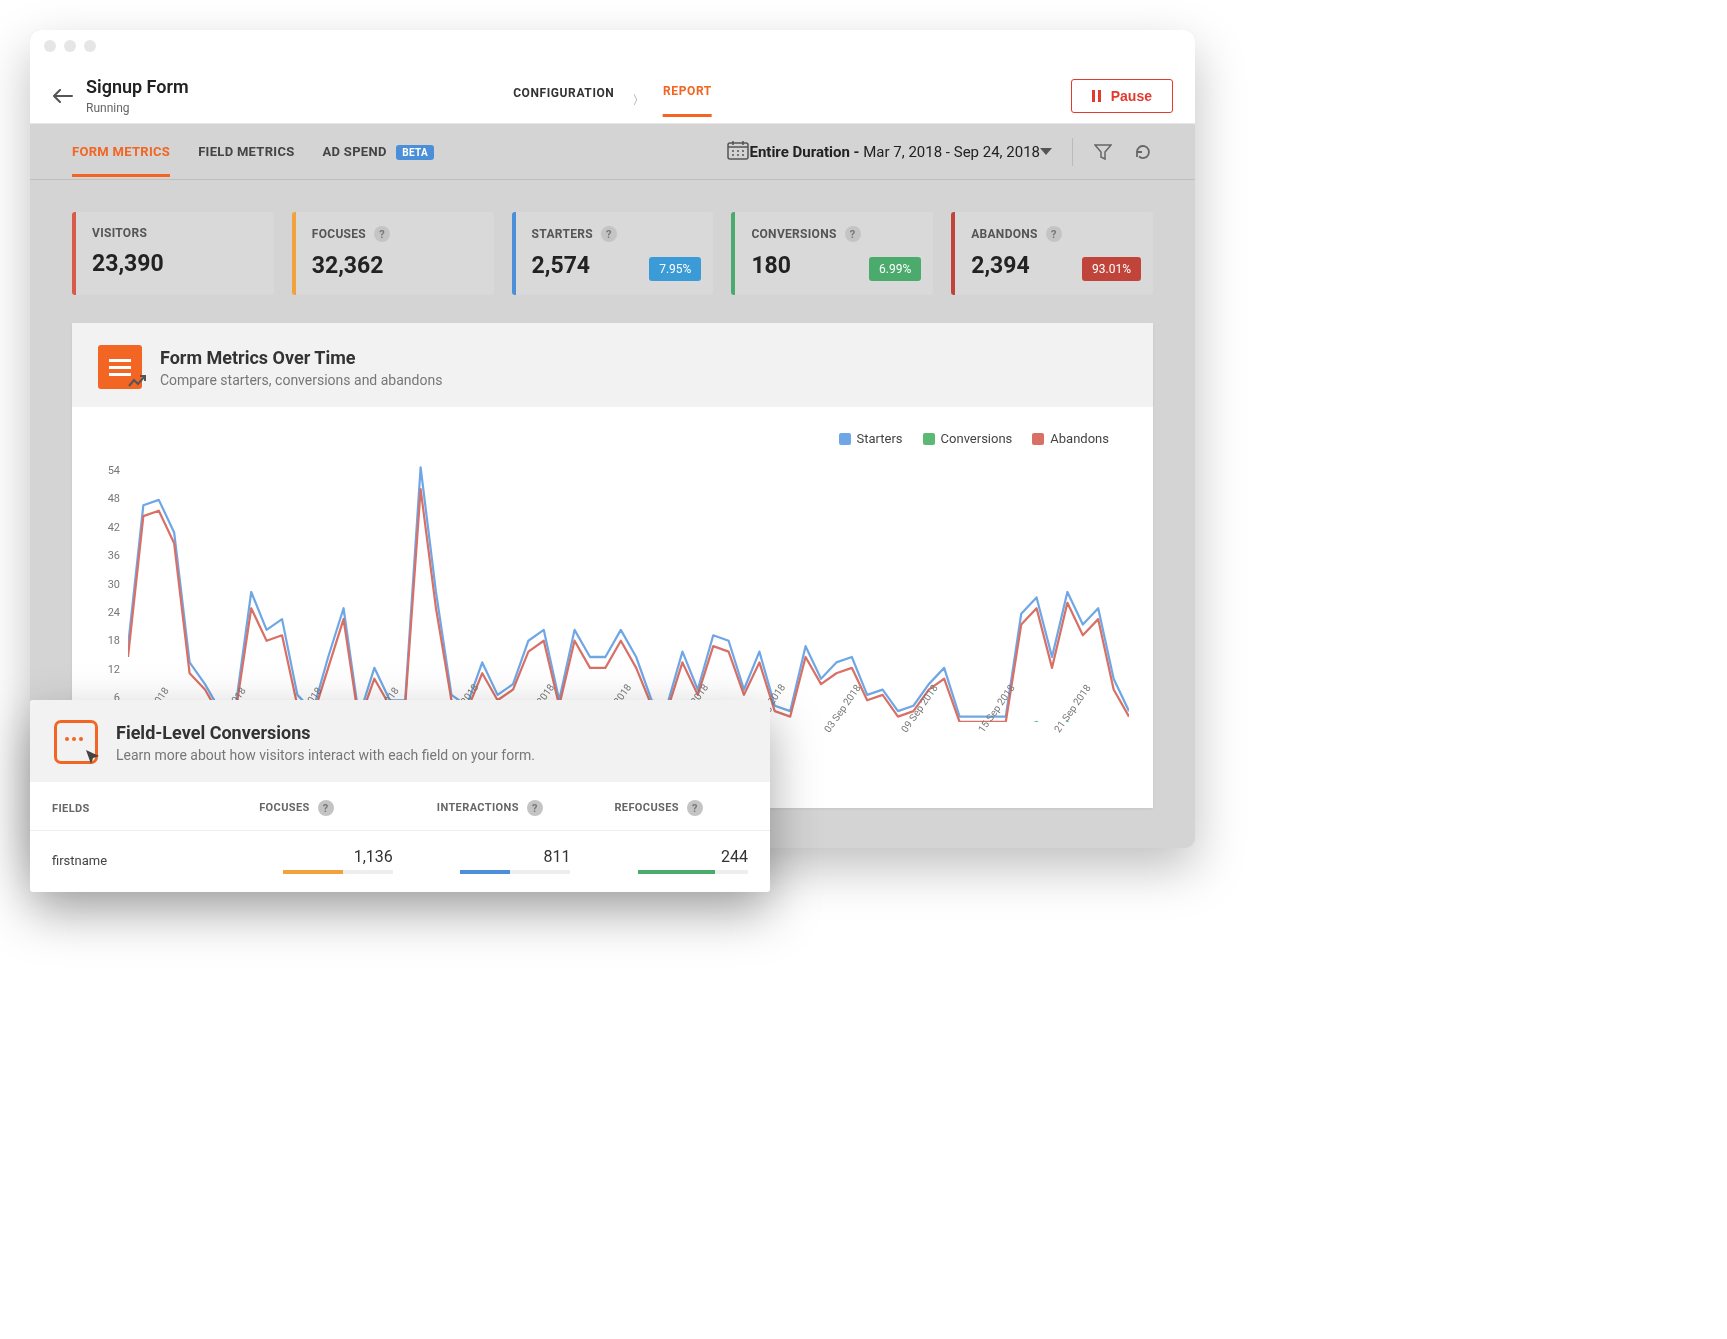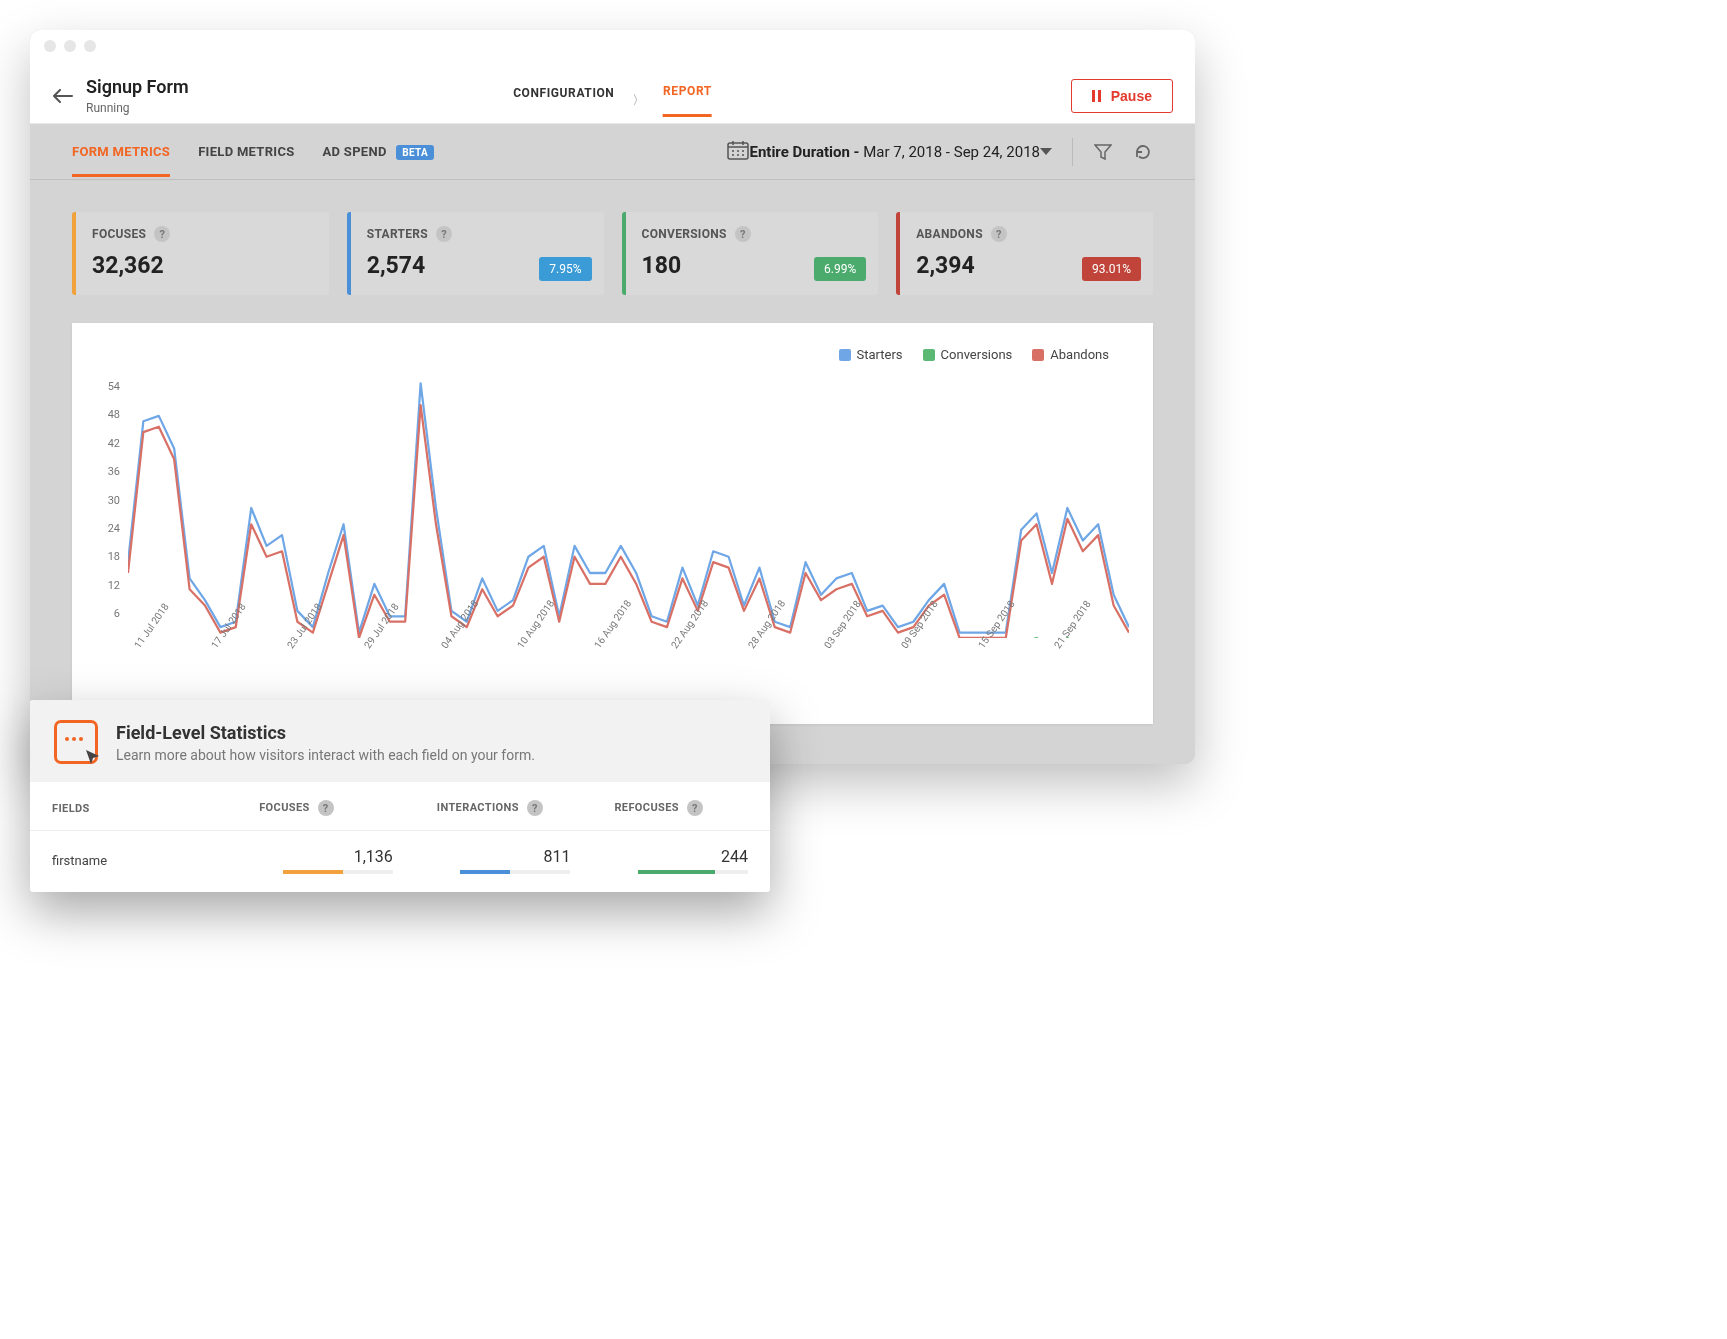--- a/index.html
+++ b/index.html
@@ -345,20 +345,26 @@
         <span class="icon-btn">
           <svg width="18" height="18" viewBox="0 0 18 18">
               <path d="M3 9a6 6 0 1 1 2 4.5" fill="none" stroke="#666" stroke-width="1.8"></path>
               <path d="M3 14 V9 H8" fill="none" stroke="#666" stroke-width="1.8"></path>
             </svg>
         </span>
       </div>
     </div>
 
     <div class="cards">
+      <div class="card red">
+        <div class="label-row">
+            <span class="label">VISITORS</span>
+          </div>
+        <div class="value">23,390</div>
+      </div>
       <div class="card orange">
         <div class="label-row">
           <span class="label">FOCUSES</span>
           <span class="help-ico">?</span>
         </div>
         <div class="value">32,362</div>
       </div>
       <div class="card blue">
         <div class="label-row">
           <span class="label">STARTERS</span>
@@ -379,20 +385,39 @@
         <div class="label-row">
           <span class="label">ABANDONS</span>
           <span class="help-ico">?</span>
         </div>
         <div class="value">2,394</div>
         <div class="pill dred">93.01%</div>
       </div>
     </div>
 
     <div class="panel">
+      <div class="panel-head-row">
+        <div class="panel-icon">
+          <div class="bars">
+              <span></span>
+              <span></span>
+              <span></span>
+            </div>
+          <span class="arrow-ovl">
+            <svg width="18" height="14" viewBox="0 0 18 14">
+                <path d="M1 11 L6 5 L10 9 L17 1" fill="none" stroke="#555" stroke-width="2"></path>
+                <path d="M12 1 H17 V6" fill="none" stroke="#555" stroke-width="2"></path>
+              </svg>
+          </span>
+        </div>
+        <div>
+          <div class="panel-title">Form Metrics Over Time</div>
+          <div class="panel-sub">Compare starters, conversions and abandons</div>
+        </div>
+      </div>
 
       <div class="chart-area">
         <div class="legend">
           <span class="item">
               <span class="swatch sw-blue"></span>
               <span>Starters</span>
             </span>
           <span class="item">
               <span class="swatch sw-green"></span>
               <span>Conversions</span>
@@ -448,21 +473,21 @@
             <span></span>
             <span></span>
           </div>
         <span class="cursor">
           <svg width="16" height="16" viewBox="0 0 16 16">
               <path d="M1 1 L14 7 L8 9 L6 15 Z" fill="#444"></path>
             </svg>
         </span>
       </div>
       <div>
-        <div class="title">Field-Level Statistics</div>
+        <div class="title">Field-Level Conversions</div>
         <div class="sub">Learn more about how visitors interact with each field on your form.</div>
       </div>
     </div>
     <table>
       <thead>
         <tr>
           <th style="width:28%"><span>FIELDS</span></th>
           <th style="width:24%"><span>FOCUSES</span><span class="help-ico">?</span></th>
           <th style="width:24%"><span>INTERACTIONS</span><span class="help-ico">?</span></th>
           <th style="width:24%"><span>REFOCUSES</span><span class="help-ico">?</span></th>

